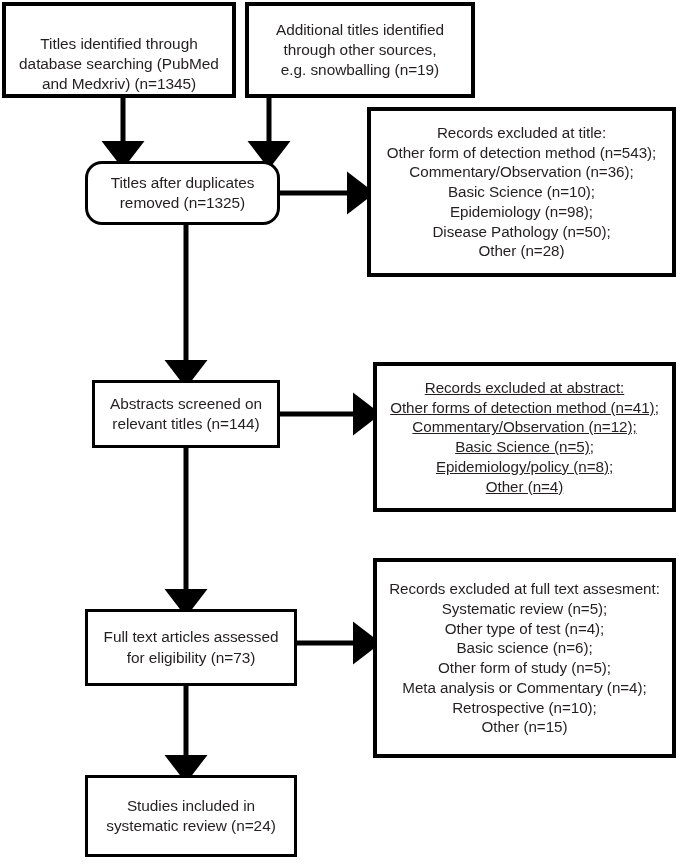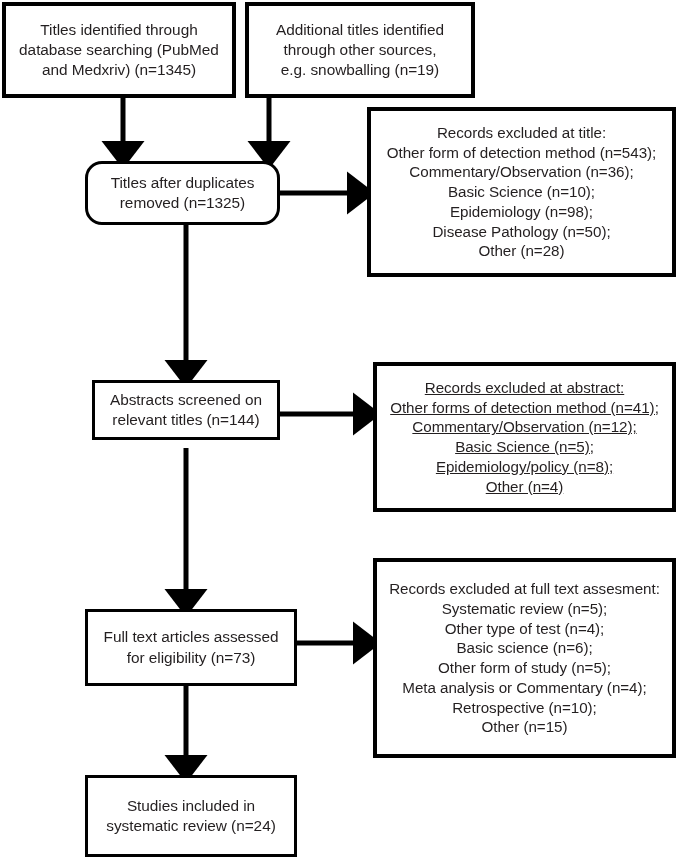--- a/index.html
+++ b/index.html
@@ -45,25 +45,25 @@
     letter-spacing: -0.05px;
     color: #231f20;
     padding: 0 3px;
     box-sizing: border-box;
   }
   .node .lines div {
     white-space: nowrap;
   }
 
   
-  #node-identified-db      { left: 2px;   top: 2px;   width: 234px; height: 96px; }
+  #node-identified-db      { left: 2px;   top: 2px;   width: 234px; height: 96px; align-items: flex-end; }
   #node-identified-other   { left: 245px; top: 2px;   width: 230px; height: 96px; }
   #node-duplicates-removed { left: 85px;  top: 161px; width: 195px; height: 64px; border-width: 3px; border-radius: 17px; }
   #node-excluded-title     { left: 367px; top: 107px; width: 309px; height: 170px; }
-  #node-abstracts-screened { left: 92px;  top: 380px; width: 188px; height: 60px; border-width: 3px; }
+  #node-abstracts-screened { left: 92px;  top: 380px; width: 188px; height: 68px; border-width: 3px; }
   #node-excluded-abstract  { left: 373px; top: 362px; width: 303px; height: 150px; text-decoration: underline; }
   #node-fulltext-assessed  { left: 85px;  top: 609px; width: 212px; height: 77px; border-width: 3px; }
   #node-excluded-fulltext  { left: 373px; top: 558px; width: 303px; height: 200px; align-items: center; }
   #node-studies-included   { left: 85px;  top: 775px; width: 212px; height: 82px; border-width: 3px; }
 
   #node-excluded-title .lines,
   #node-excluded-abstract .lines,
   #node-excluded-fulltext .lines { font-size: 15.2px; }
 </style>
 </head>

